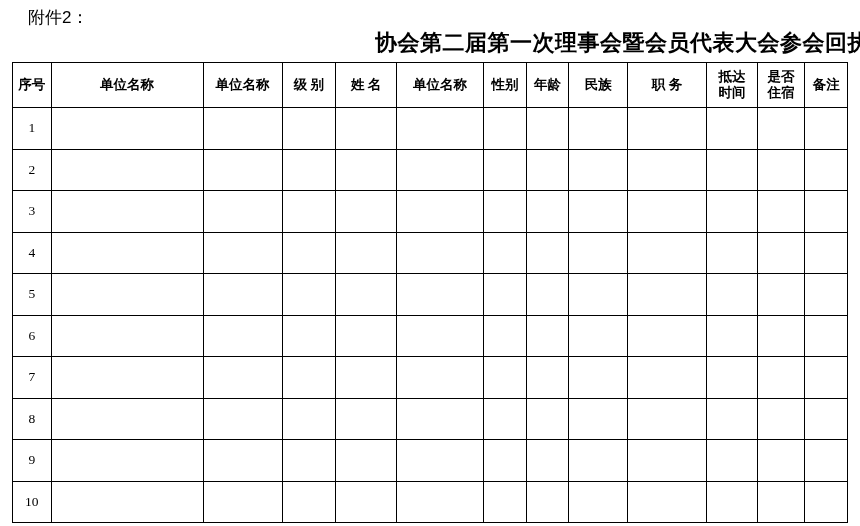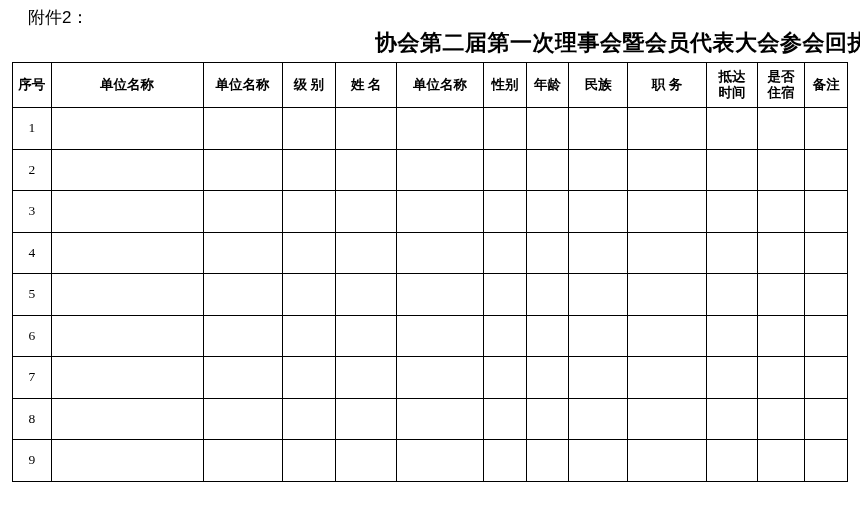--- a/index.html
+++ b/index.html
@@ -298,17 +298,32 @@
           <td></td>
           <td></td>
           <td></td>
           <td></td>
           <td></td>
           <td></td>
           <td></td>
           <td></td>
           <td></td>
         </tr>
+        <tr>
+          <td class="idx">10</td>
+          <td></td>
+          <td></td>
+          <td></td>
+          <td></td>
+          <td></td>
+          <td></td>
+          <td></td>
+          <td></td>
+          <td></td>
+          <td></td>
+          <td></td>
+          <td></td>
+        </tr>
       </tbody>
     </table>
   </div>
 
 </div>
 
 </body></html>

